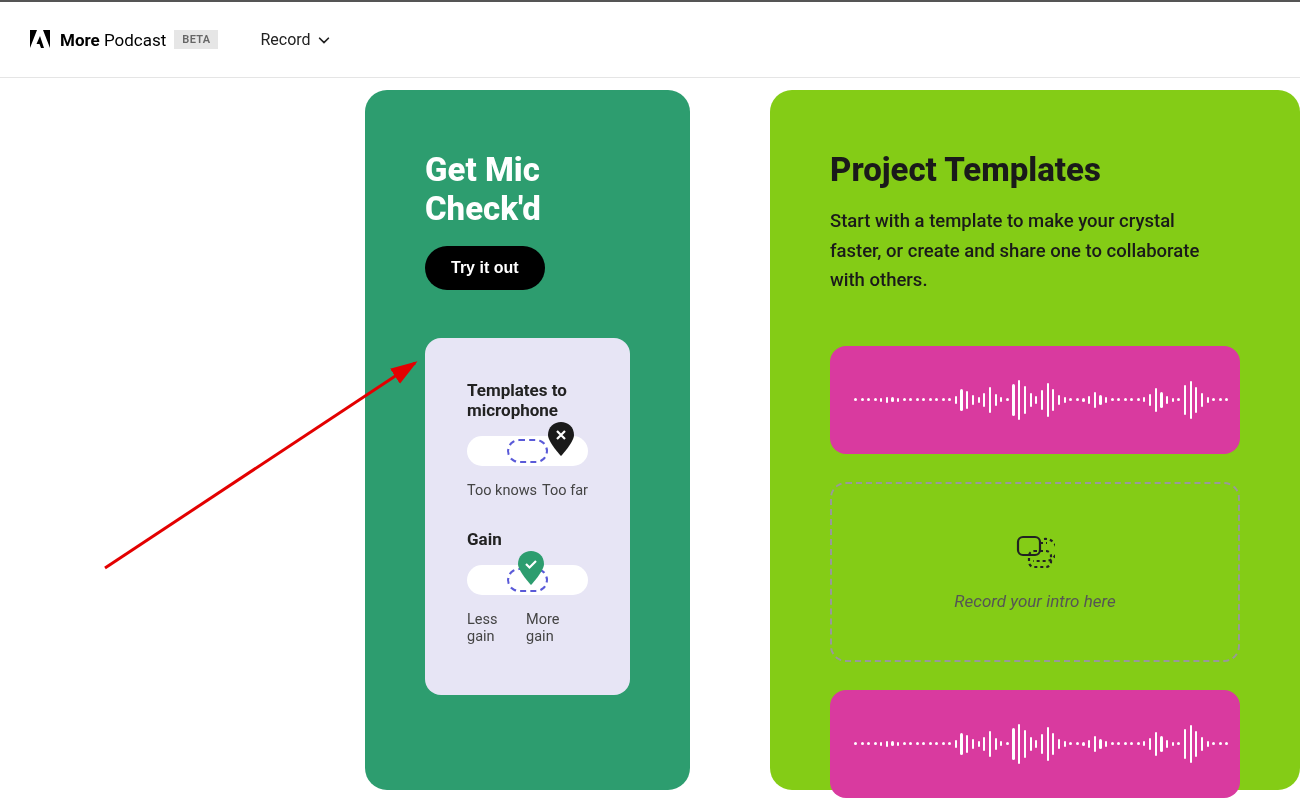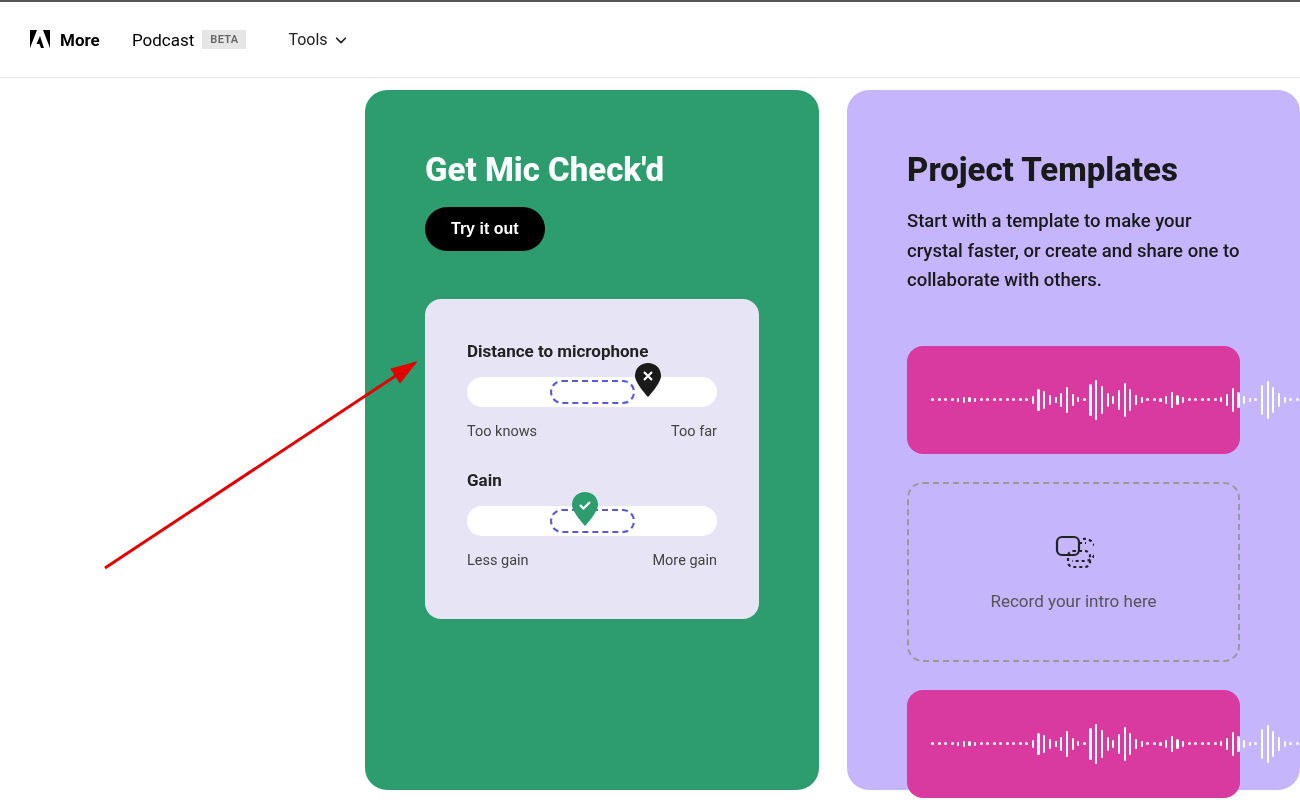--- a/index.html
+++ b/index.html
@@ -3,86 +3,86 @@
 <meta charset="utf-8">
 <style>
 * { margin: 0; padding: 0; box-sizing: border-box; }
 body { font-family: -apple-system, BlinkMacSystemFont, "Segoe UI", Roboto, Helvetica, Arial, sans-serif; background: #fff; width: 1300px; height: 800px; overflow: hidden; position: relative; }
 .topbar { height: 2px; background: #555; }
 .header { height: 76px; border-bottom: 1px solid #e5e5e5; display: flex; align-items: center; padding: 0 28px; gap: 32px; }
 .brand { display: flex; align-items: center; gap: 8px; }
 .brand-logo { width: 24px; height: 24px; }
 .brand-text { font-size: 17px; }
 .brand-bold { font-weight: 700; }
-.brand-light { font-weight: 400; margin-left: 28px; }
+.brand-light { font-weight: 400; }
 .beta-badge { background: #e6e6e6; color: #666; font-size: 11px; font-weight: 600; padding: 3px 8px; border-radius: 0; letter-spacing: 0.3px; }
 .nav-item { display: flex; align-items: center; gap: 6px; font-size: 16px; color: #222; cursor: pointer; margin-left: 10px; }
 .chevron { width: 14px; height: 14px; }
 .content { position: relative; padding-top: 12px; }
-.card-row { display: flex; gap: 28px; padding-left: 365px; }
+.card-row { display: flex; gap: 80px; padding-left: 365px; }
 .card { border-radius: 22px; padding: 60px 60px 40px 60px; }
 .card-green { background: #2d9d6f; width: 530px; height: 700px; color: #fff; }
-.card-pink { background: #c4b5fd; width: 453px; height: 700px; color: #1a1a1a; }
+.card-pink { background: #84cc16; width: 530px; height: 700px; color: #1a1a1a; }
 .card-title { font-size: 33px; font-weight: 800; margin-bottom: 18px; }
 .card-desc { font-size: 18.5px; line-height: 1.6; font-weight: 500; margin-bottom: 26px; max-width: 400px; }
 .btn-black { background: #000; color: #fff; border: none; border-radius: 999px; padding: 13px 26px; font-size: 16px; font-weight: 600; cursor: pointer; }
 .mic-panel { background: #e7e5f5; border-radius: 16px; margin-top: 48px; padding: 42px 42px 20px 42px; }
 .mic-section { margin-bottom: 30px; }
 .mic-label { color: #222; font-weight: 700; font-size: 17px; margin-bottom: 16px; }
 .slider-wrap { position: relative; height: 38px; }
 .slider-track { background: #fff; height: 30px; border-radius: 999px; width: 100%; position: relative; }
 .dashed-zone { position: absolute; top: 3px; height: 24px; border: 2.5px dashed #5a5ad8; border-radius: 999px; }
 .slider-labels { display: flex; justify-content: space-between; color: #444; font-size: 14.5px; margin-top: 8px; }
 .pin { position: absolute; top: -14px; width: 26px; height: 34px; }
 .pin-black { fill: #1a1a1a; }
 .pin-green { fill: #2d9d6f; }
 .pin-icon-x { stroke: #fff; stroke-width: 2.2; }
 .pin-icon-check { stroke: #fff; stroke-width: 2.2; fill: none; }
 .template-area { margin-top: 50px; }
 .wave-card { background: #d93a9f; border-radius: 16px; height: 108px; display: flex; align-items: center; padding: 0 24px; margin-bottom: 28px; }
 .dashed-card { border: 2.5px dashed #999; border-radius: 16px; height: 180px; display: flex; flex-direction: column; align-items: center; justify-content: center; gap: 22px; margin-bottom: 28px; }
-.dashed-card-label { color: #555; font-size: 17px; }
+.dashed-card-label { color: #555; font-style: italic; font-size: 17px; }
 .wave-bars { display: flex; align-items: center; gap: 3.5px; height: 60px; }
 .wave-bar { width: 2.2px; background: #fff; border-radius: 2px; }
 .wave-dot { width: 3px; height: 3px; background: #fff; border-radius: 50%; }
 .arrow-overlay { position: absolute; left: 100px; top: 275px; pointer-events: none; }
 .record-icon { width: 40px; height: 36px; }
 </style>
 </head>
 <body>
 
 <div class="topbar"></div>
 
 <div class="header">
   <div class="brand">
     <svg class="brand-logo" viewBox="0 0 24 24">
       <path d="M2 2 L9 2 L2 20 Z M15 2 L22 2 L22 20 Z M12 8 L16 20 L13 20 L11.5 16 L8.5 16 Z" fill="#000"></path>
     </svg>
     <span class="brand-text"><span class="brand-bold">More</span><span class="brand-light"> Podcast</span></span>
     <span class="beta-badge">BETA</span>
   </div>
   <div class="nav-item">
-    <span>Tools</span>
+    <span>Record</span>
     <svg class="chevron" viewBox="0 0 16 16">
         <path d="M3 6 L8 11 L13 6" stroke="#222" stroke-width="2" fill="none" stroke-linecap="round"></path>
       </svg>
   </div>
 </div>
 
 <div class="content">
   <div class="card-row">
 
     <div class="card card-green">
       <h2 class="card-title">Get Mic Check'd</h2>
       <button class="btn-black">Try it out</button>
 
       <div class="mic-panel">
 
         <div class="mic-section">
-          <div class="mic-label">Distance to microphone</div>
+          <div class="mic-label">Templates to microphone</div>
           <div class="slider-wrap">
             <div class="slider-track">
               <div class="dashed-zone" style="left:33%; width:34%;"></div>
               <svg class="pin" style="left:67%;" viewBox="0 0 26 34">
                 <path class="pin-black" d="M13 0 C20 0 26 5 26 13 C26 20 13 34 13 34 C13 34 0 20 0 13 C0 5 6 0 13 0 Z"></path>
                 <path class="pin-icon-x" d="M9 9 L17 17 M17 9 L9 17"></path>
               </svg>
             </div>
           </div>
           <div class="slider-labels">

